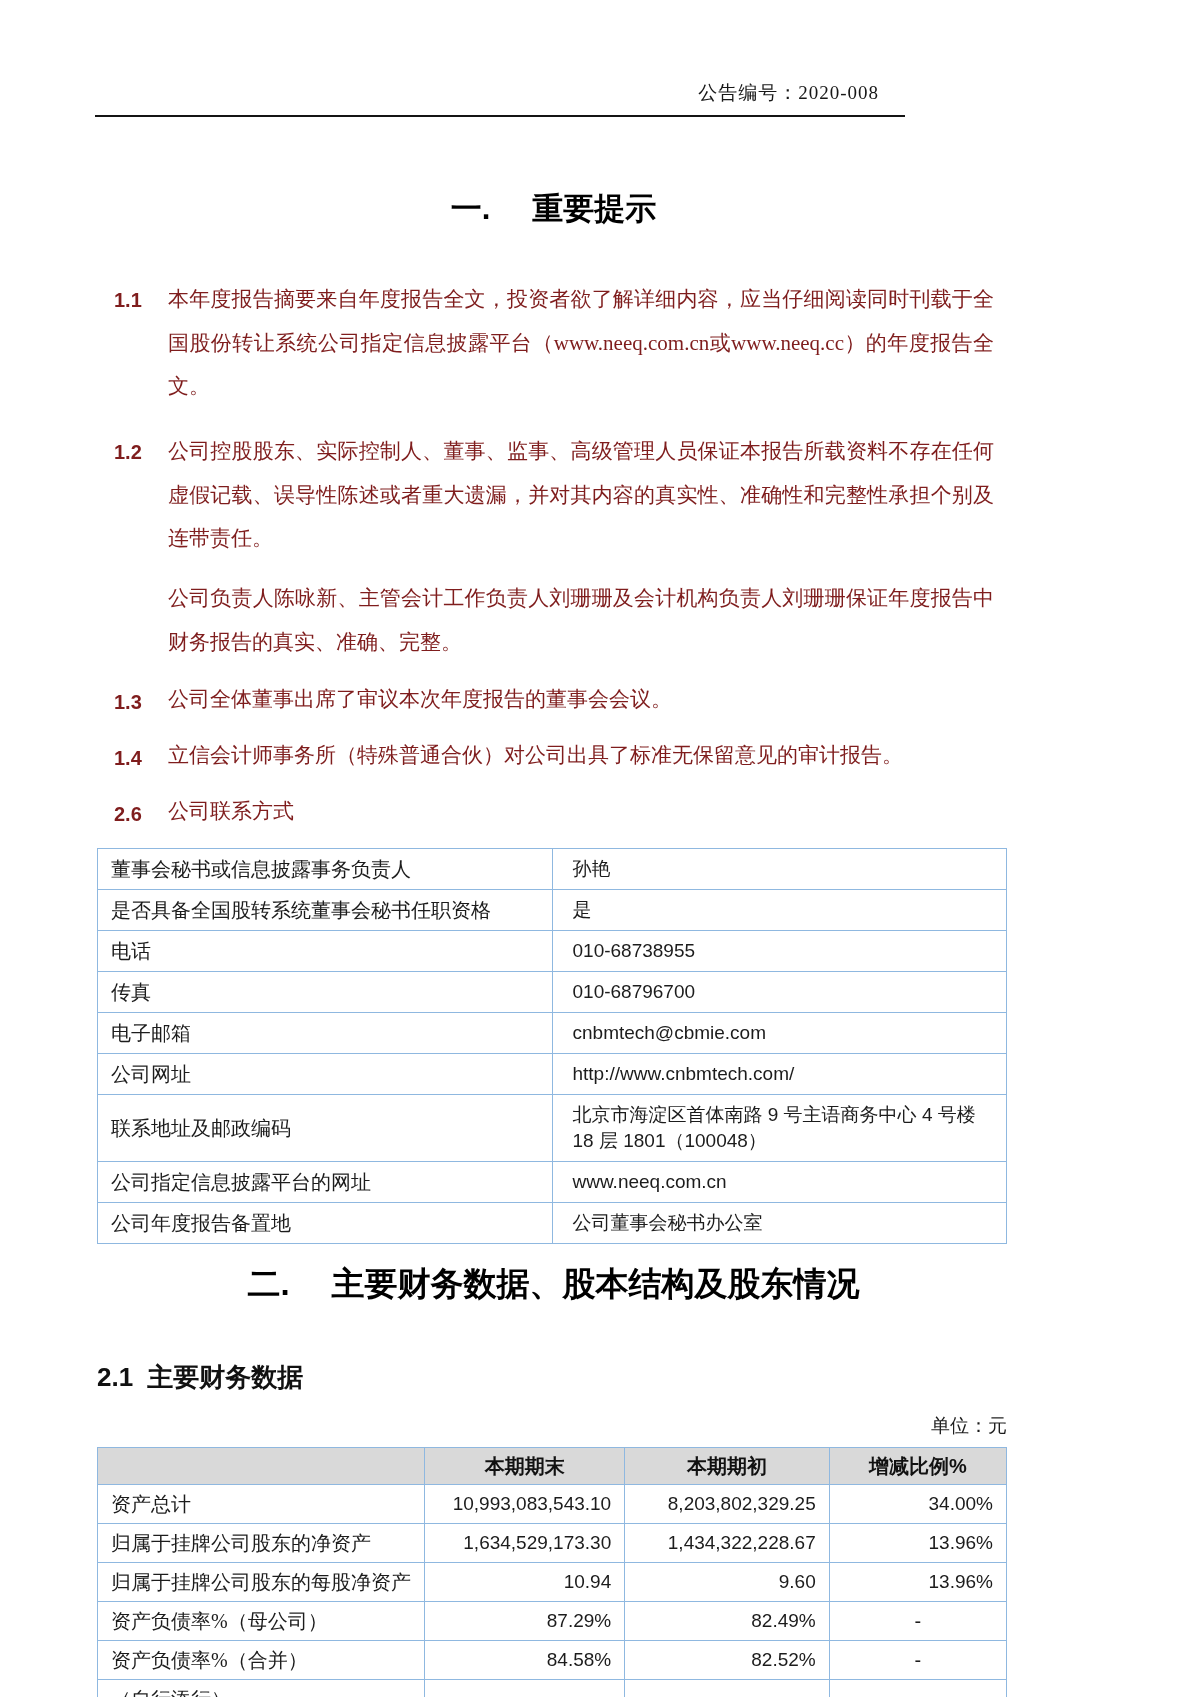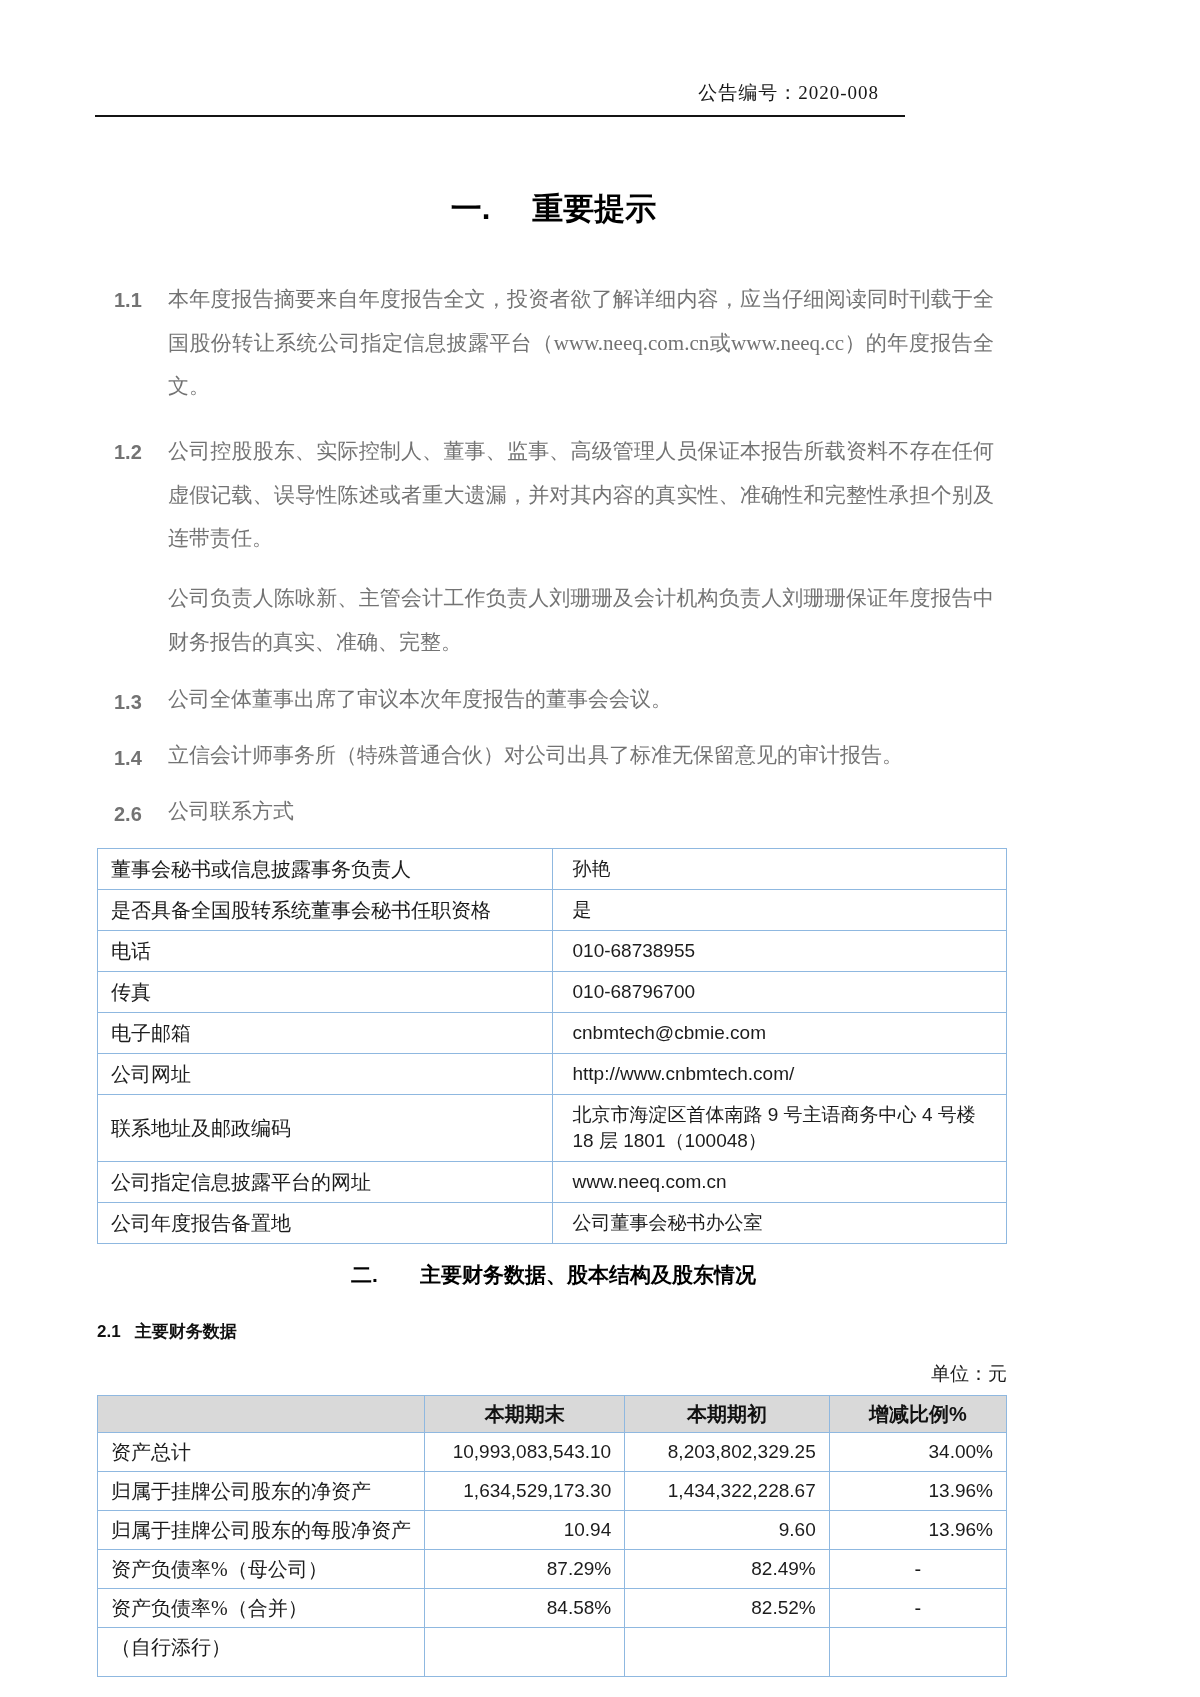--- a/index.html
+++ b/index.html
@@ -14,46 +14,46 @@
     text-align:right;padding-right:26px;font-size:19px;letter-spacing:1px;
     font-family:"Liberation Serif",serif;color:#171717;
   }
   .rule{border-bottom:2px solid #141414;margin-top:9px;}
   .content{margin-left:97px;width:913px;}
   h1.sec{
     text-align:center;font-family:"Liberation Sans",sans-serif;font-weight:bold;
     font-size:31px;color:#000;margin:70px 0 0 0;line-height:1.45;
   }
   h1.sec .h-num{margin-right:42px;}
-  h1.sec2{margin-top:16px;font-size:21px;}
+  h1.sec2{margin-top:16px;font-size:33px;}
   .item{
     position:relative;padding-left:55px;font-size:21px;line-height:2.08;
-    text-align:justify;color:#737373;
+    text-align:justify;color:#7f1d1d;
   }
   .item p{margin:16px;}
   .item-num{
     position:absolute;left:17px;top:1px;font-family:"Liberation Sans",sans-serif;
     font-weight:600;font-size:20px;line-height:2.18;
   }
   .i11{margin-top:46px;}
   .i12{margin-top:21px;}
   .single{line-height:1.9;}
   .i13{margin-top:12px;}
   table.contact{
     border-collapse:collapse;width:910px;margin-top:0;table-layout:fixed;
   }
   table.contact td{
     border:1px solid #8FB8E0;padding:7px 13px;font-size:20px;line-height:26px;
     vertical-align:middle;word-break:break-word;
   }
   table.contact td.lbl{font-family:"Liberation Serif",serif;}
   table.contact td.val{font-family:"Liberation Sans",sans-serif;font-size:19px;padding-left:20px;}
   .sub-heading{
-    margin-top:30px;font-family:"Liberation Sans",sans-serif;font-weight:bold;
-    font-size:17px;color:#111;
+    margin-top:52px;font-family:"Liberation Sans",sans-serif;font-weight:bold;
+    font-size:26px;color:#111;
   }
   .sub-heading .sub-num{margin-right:14px;}
   .unit{
     width:910px;text-align:right;font-size:19px;margin-top:18px;
     font-family:"Liberation Serif",serif;
   }
   table.fin{
     border-collapse:collapse;width:910px;margin-top:8px;table-layout:fixed;
   }
   table.fin col.c1{width:36%;}

